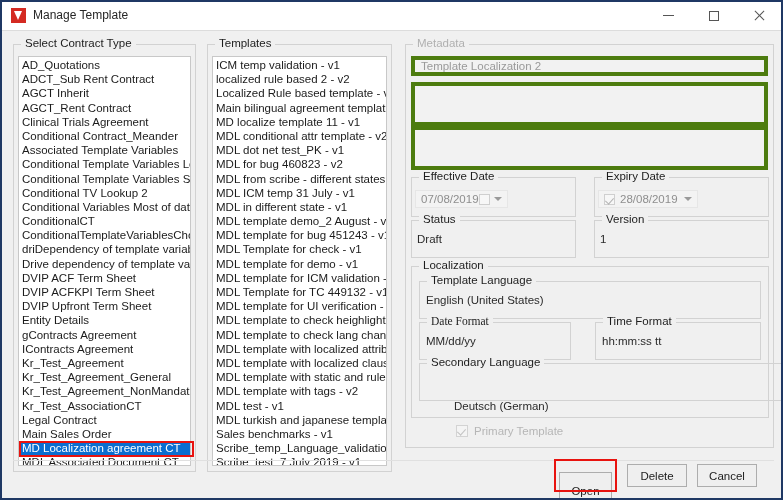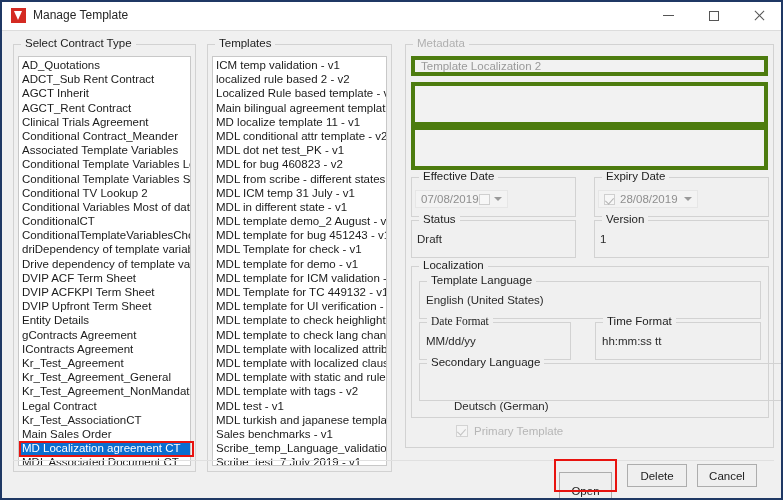--- a/index.html
+++ b/index.html
@@ -247,22 +247,22 @@
       <div class="listitem">Drive dependency of template variab</div>
       <div class="listitem">DVIP ACF Term Sheet</div>
       <div class="listitem">DVIP ACFKPI Term Sheet</div>
       <div class="listitem">DVIP Upfront Term Sheet</div>
       <div class="listitem">Entity Details</div>
       <div class="listitem">gContracts Agreement</div>
       <div class="listitem">IContracts Agreement</div>
       <div class="listitem">Kr_Test_Agreement</div>
       <div class="listitem">Kr_Test_Agreement_General</div>
       <div class="listitem">Kr_Test_Agreement_NonMandatory</div>
+      <div class="listitem">Kr_Test_AssociationCT</div>
       <div class="listitem">Legal Contract</div>
-      <div class="listitem">Kr_Test_AssociationCT</div>
       <div class="listitem">Main Sales Order</div>
       <div class="listitem sel">MD Localization agreement CT</div>
       <div class="listitem">MDL Associated Document CT</div>
     </div>
   <div class="redbox" id="contract-redbox" style="left: 17px; top: 441.062px; width: 175px; height: 16.1875px; border-color: rgb(232, 19, 15);"></div>
 
   <div class="gb" style="left:205px; top:44px; width:185px; height:428px;">
     <div class="gb-title">Templates</div>
   </div>
   <div class="listbox" id="template-list" style="left:210px; top:56px; width:175px; height:410px;">

